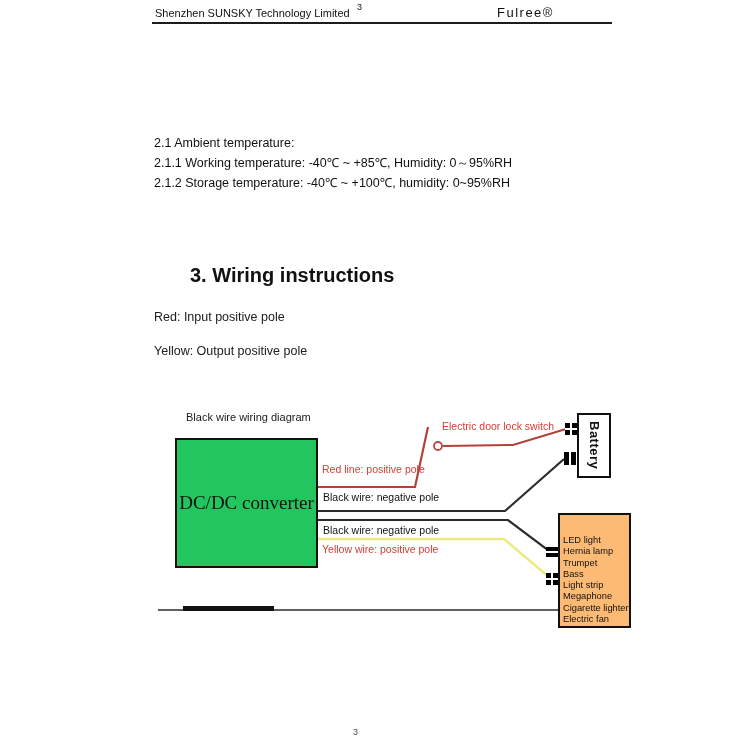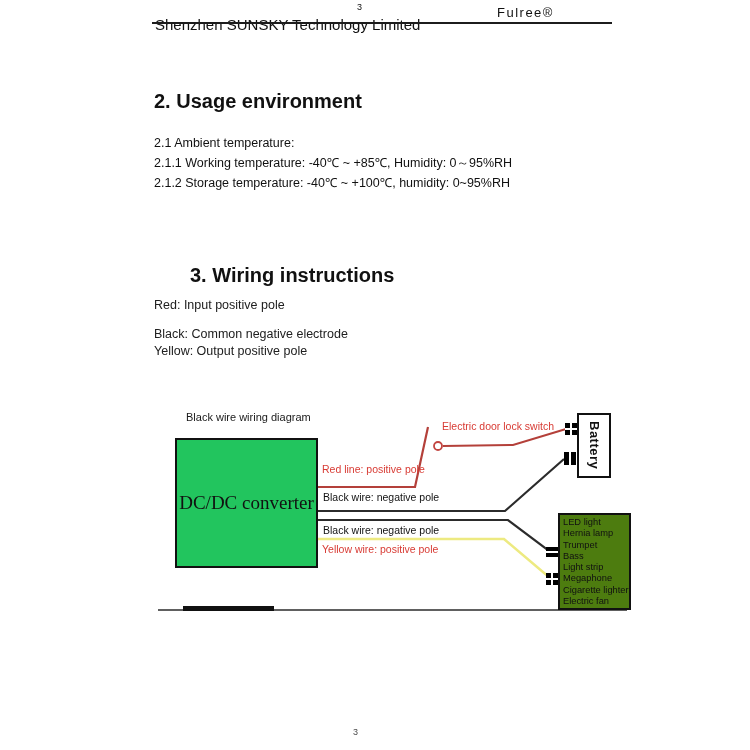--- a/index.html
+++ b/index.html
@@ -2,54 +2,54 @@
 <html><head>
 <meta charset="utf-8">
 <style>
   html,body{margin:0;padding:0;background:#fff;}
   .page{
     position:relative;width:750px;height:750px;background:#ffffff;overflow:hidden;
     font-family:"Liberation Sans", sans-serif;color:#151515;
   }
   .abs{position:absolute;}
   
-  .hdr-company{left:155px;top:16px;font-size:15px;color:#111;}
+  .hdr-company{left:155px;top:7px;font-size:11px;color:#111;}
   .hdr-sup{left:357px;top:2px;font-size:9px;color:#111;}
   .hdr-brand{left:497px;top:5px;font-size:13px;letter-spacing:1.5px;color:#111;}
   .hdr-rule{left:152px;top:22px;width:460px;height:2px;background:#1c1c1c;}
   
   .h2{font-size:20px;font-weight:bold;color:#111;}
   .sec2-title{left:154px;top:90px;}
   .sec3-title{left:154px;top:264px;margin-left:36px;}
   .bold-line{font-size:12.5px;font-weight:normal;color:#111;white-space:nowrap;}
   .reg-line{font-size:12.5px;color:#202020;white-space:nowrap;}
   .l21  {left:154px;top:136px;}
   .l211 {left:154px;top:154px;}
   .l212 {left:154px;top:174px;}
-  .l3a{left:154px;top:298px;}
+  .l3a{left:154px;top:310px;}
   .l3b{left:154px;top:327px;}
   .l3c{left:154px;top:344px;}
   
   .diag-title{left:186px;top:411px;font-size:11px;color:#1a1a1a;}
   .svg-layer{left:0;top:0;width:750px;height:750px;}
   .converter-box{
     left:175px;top:438px;width:139px;height:126px;border:2px solid #111;background:#22c55e;
     display:flex;align-items:center;justify-content:center;font-family:Liberation Serif, serif;
   }
   .converter-label{font-size:19px;color:#111;white-space:nowrap;}
   .battery-box{
     left:577px;top:413px;width:30px;height:61px;border:2px solid #111;background:#fff;
     display:flex;align-items:center;justify-content:center;
   }
   .battery-label{
     writing-mode:vertical-rl;font-size:13px;font-weight:600;color:#111;letter-spacing:0.5px;
   }
   .device-box{
-    left:558px;top:513px;width:66px;height:91px;border:2px solid #111;background:#4d7c0f;
-    padding:2px 0 0 3px;
+    left:558px;top:513px;width:66px;height:91px;border:2px solid #111;background:#fdba74;
+    padding:20px 0 0 3px;
   }
   .device-item{font-size:9.3px;line-height:11.3px;color:#111;white-space:nowrap;}
   .wire-label{font-size:10.5px;white-space:nowrap;}
   .red-text{color:#d83b34;}
   .blk-text{color:#111;}
   .lbl-red   {left:322px;top:463px;}
   .lbl-black1{left:323px;top:491px;}
   .lbl-black2{left:323px;top:524px;}
   .lbl-yellow{left:322px;top:543px;}
   .lbl-switch{left:442px;top:420px;}
@@ -82,28 +82,26 @@
 </head>
 <body>
 
 <div class="page">
 
   <div class="abs hdr-company">Shenzhen SUNSKY Technology Limited</div>
   <div class="abs hdr-sup">3</div>
   <div class="abs hdr-brand">Fulree®</div>
   <div class="abs hdr-rule"></div>
 
-  <div class="abs h2 sec2-title">2. Usage environment</div>
   <div class="abs bold-line l21">2.1 Ambient temperature:</div>
   <div class="abs bold-line l211">2.1.1 Working temperature: -40℃ ~ +85℃, Humidity: 0～95%RH</div>
   <div class="abs bold-line l212">2.1.2 Storage temperature: -40℃ ~ +100℃, humidity: 0~95%RH</div>
 
   <div class="abs h2 sec3-title">3. Wiring instructions</div>
   <div class="abs reg-line l3a">Red: Input positive pole</div>
-  <div class="abs reg-line l3b">Black: Common negative electrode</div>
   <div class="abs reg-line l3c">Yellow: Output positive pole</div>
 
   <div class="abs diag-title">Black wire wiring diagram</div>
 
   <svg class="abs svg-layer" viewBox="0 0 750 750" width="750" height="750">
 
     <polyline points="318,487 415,487 428,427" fill="none" stroke="#b4403a" stroke-width="2.2"></polyline>
 
     <circle cx="438" cy="446" r="4" fill="#fff" stroke="#c24440" stroke-width="1.8"></circle>
 

